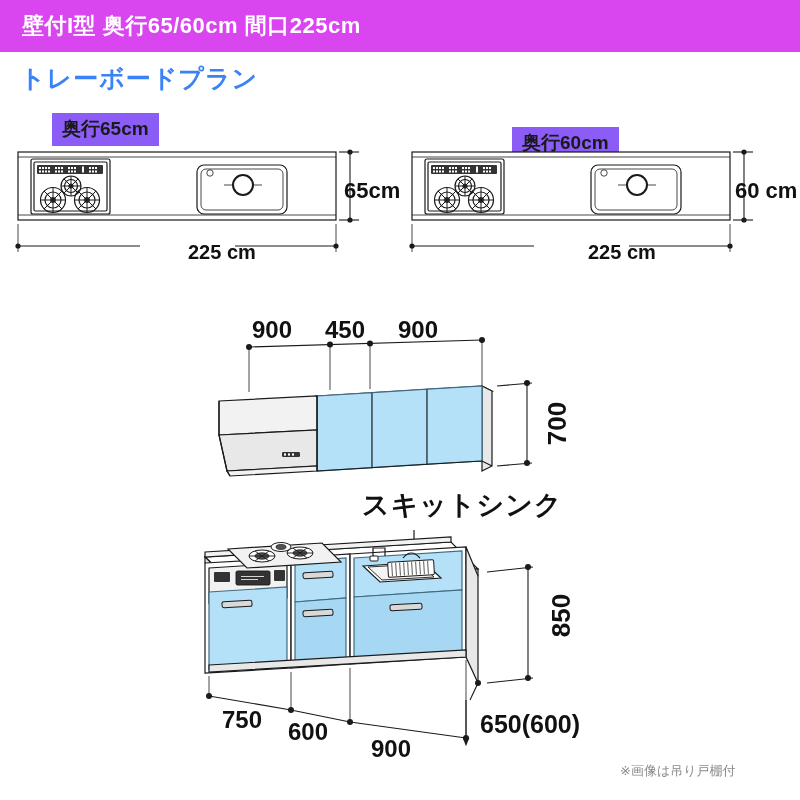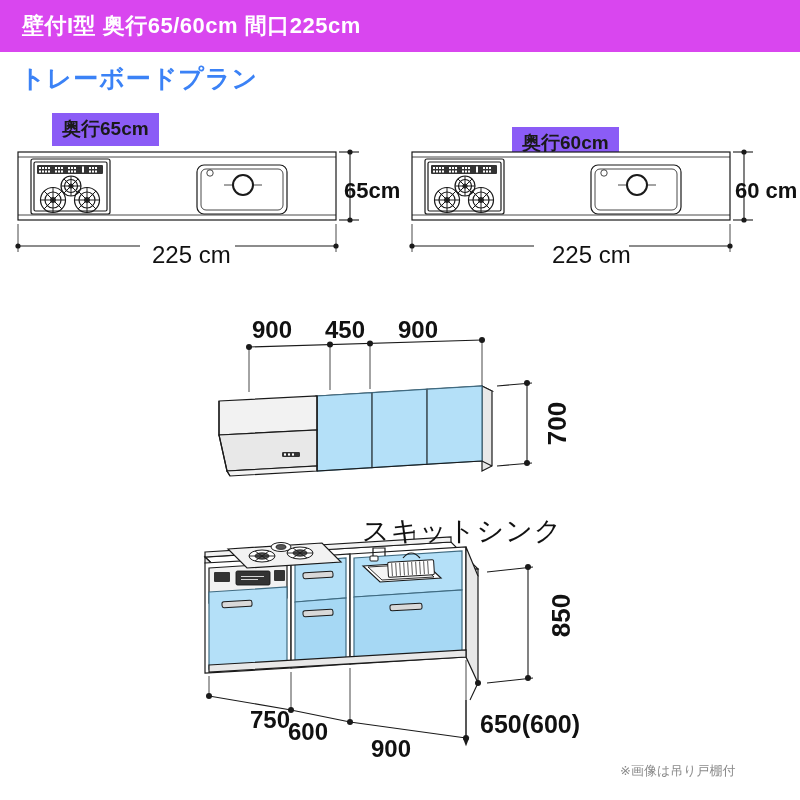--- a/index.html
+++ b/index.html
@@ -55,21 +55,21 @@
   }
 
   
   .dim {
     position:absolute;
     font-size:21px;
     font-weight:bold;
     color:#111;
     white-space:nowrap;
   }
-  .dim-plan { font-size:24px; font-weight:normal; }
+  .dim-plan { font-size:20px; font-weight:bold;margin-left:36px; }
 
   .dim-rot {
     position:absolute;
     font-size:26px; font-weight:bold; color:#111;
     transform-origin:50% 50%;
     transform:rotate(-90deg);
     white-space:nowrap;
   }
 
   #lbl-65cm  { left:344px; top:178px; font-size:22px; }
@@ -77,29 +77,29 @@
   #lbl-225-l { left:152px; top:241px; }
   #lbl-225-r { left:552px; top:241px; }
 
   #lbl-900a { left:252px; top:316px; font-size:24px; }
   #lbl-450  { left:325px; top:316px; font-size:24px; }
   #lbl-900b { left:398px; top:316px; font-size:24px; }
 
   #lbl-700 { left:536px; top:408px; }
   #lbl-850 { left:540px; top:600px; }
 
-  #lbl-750 { left:222px; top:706px; font-size:24px;margin-left:28px; }
+  #lbl-750 { left:222px; top:706px; font-size:24px; }
   #lbl-600 { left:288px; top:718px; font-size:24px;text-align:center; }
   #lbl-900c { left:371px; top:735px; font-size:24px; }
   #lbl-650 { left:480px; top:710px; font-size:25px; }
 
   
   #sink-callout {
-    position:absolute; left:362px; top:513px;
-    font-size:27px; font-weight:normal; letter-spacing:1px;
+    position:absolute; left:362px; top:487px;
+    font-size:27px; font-weight:bold; letter-spacing:1px;
     color:#111; white-space:nowrap;text-align:center;
   }
 
   
   #footnote {
     position:absolute; left:620px; top:762px;
     font-size:13px; color:#8a8a8a; white-space:nowrap;
   }
 </style>
 </head>

